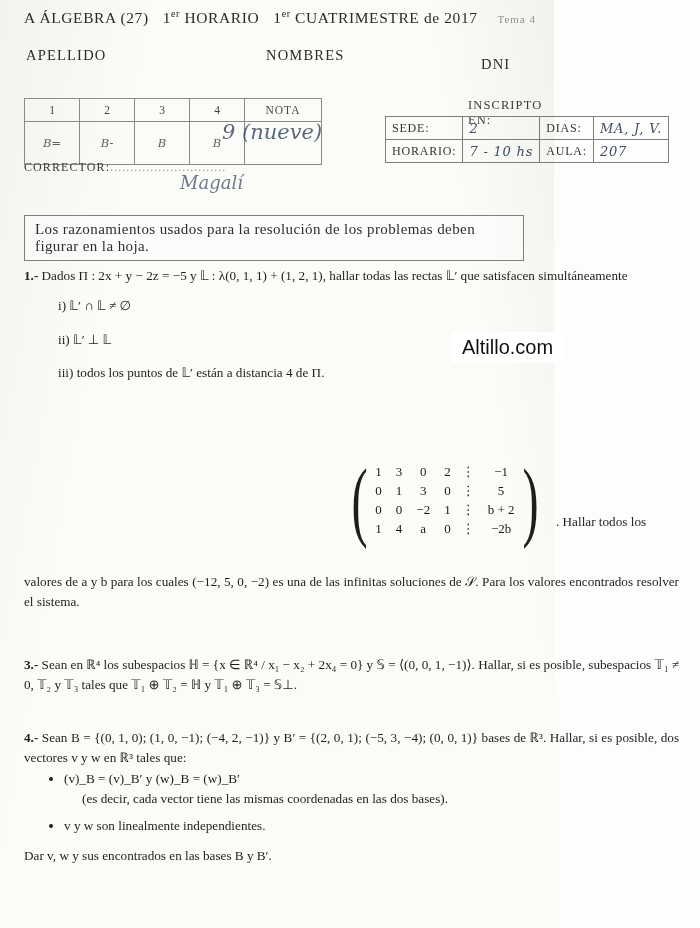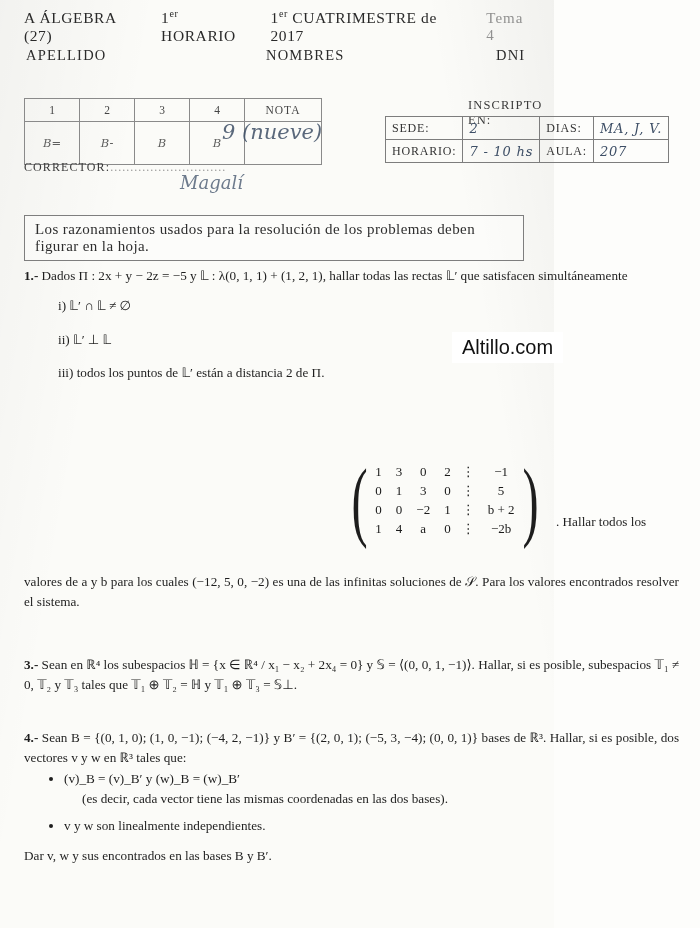--- a/index.html
+++ b/index.html
@@ -20,31 +20,31 @@
       #fbfbf8;
   }
   
   .hdr1{
     position:absolute;left:24px;top:8px;right:18px;
     display:flex;align-items:baseline;gap:14px;
     font-size:15.5px;letter-spacing:.6px;color:#2a2a2a;
   }
   .hdr1 .small{font-size:10px;vertical-align:super;}
   .tema{
-    margin-left:auto;color:#6f6f6f;font-size:15px;letter-spacing:1px;
+    margin-left:auto;color:#6f6f6f;font-size:11px;letter-spacing:1px;
     opacity:.75;
   }
   
   .hdr2{
     position:absolute;left:26px;top:47px;right:40px;
     font-size:14.5px;letter-spacing:1.2px;color:#2b2b2b;
   }
   .hdr2 .apellido{position:absolute;left:0;}
   .hdr2 .nombres{position:absolute;left:240px;}
-  .hdr2 .dni{position:absolute;left:470px;}
+  .hdr2 .dni{position:absolute;left:455px;margin-top:9px;}
   
   .grades{
     position:absolute;left:24px;top:98px;
     border-collapse:collapse;
   }
   .grades td{
     border:1px solid #8a8a8a;
     width:52px;height:20px;
     text-align:center;font-size:11.5px;color:#444;
   }
@@ -219,21 +219,21 @@
   <div class="watermark">Altillo.com</div>
 
   <div class="ex ex1">
     <div>
       <b>1.-</b>
       <span>Dados Π : 2x + y − 2z = −5 y 𝕃 : λ(0, 1, 1) + (1, 2, 1), hallar todas las rectas 𝕃′ que satisfacen simultáneamente</span>
     </div>
     <div class="sublist">
       <div>i)  𝕃′ ∩ 𝕃 ≠ ∅</div>
       <div>ii)  𝕃′ ⊥ 𝕃</div>
-      <div>iii)  todos los puntos de 𝕃′ están a distancia 2 de Π.</div>
+      <div>iii)  todos los puntos de 𝕃′ están a distancia 4 de Π.</div>
     </div>
   </div>
 
 
   <div class="matrix-wrap">
     <span class="paren">(</span>
     <table class="matrix">
       <tbody>
           <tr>
         <td>1</td>

